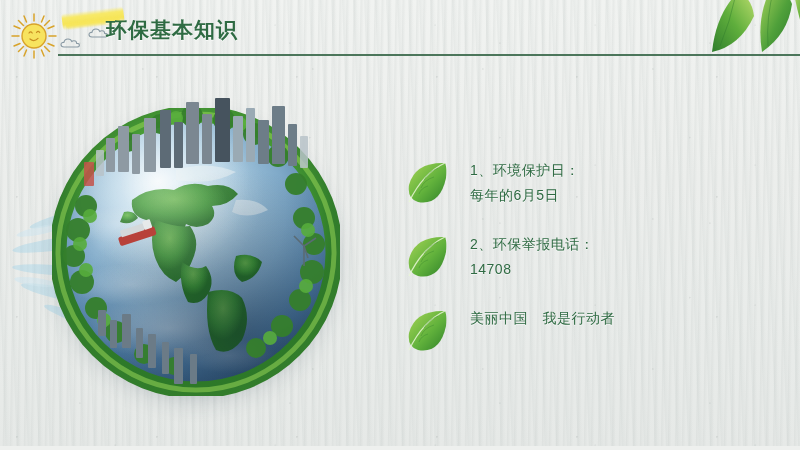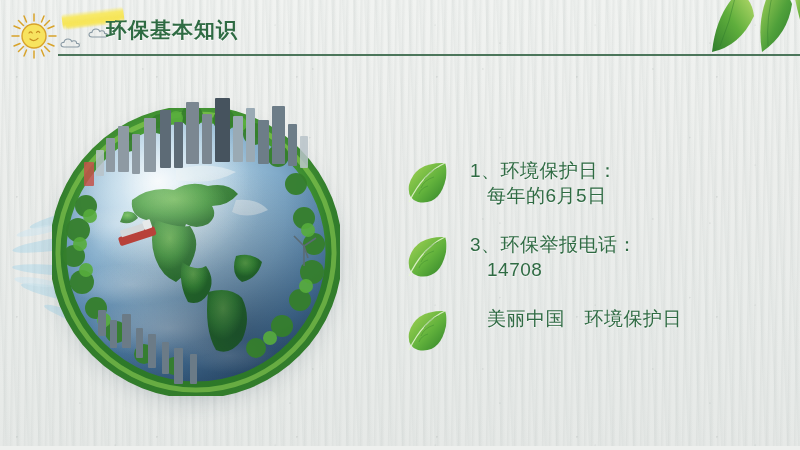--- a/index.html
+++ b/index.html
@@ -80,24 +80,24 @@
                radial-gradient(circle at 66% 80%, rgba(10,25,45,.45) 0%, rgba(10,25,45,0) 58%);
   }
   .ring{position:absolute;left:40px;top:30px;width:288px;height:288px;}
   .city{position:absolute;left:40px;top:18px;width:290px;height:300px;}
 
   
   .bullets{position:absolute;left:404px;top:158px;width:372px;}
   .brow{position:relative;margin-bottom:16px;min-height:58px;}
   .bleaf{position:absolute;left:0;top:2px;width:48px;height:44px;}
   .btext{
-    margin-left:66px;color:#2f6b43;font-size:19px;line-height:25px;
+    margin-left:66px;color:#2f6b43;font-size:14px;line-height:25px;
     letter-spacing:.5px;text-shadow:0 1px 0 rgba(255,255,255,.55);
   }
-  .btext .l2{display:block;margin-left:17px;}
+  .btext .l2{display:block;}
 </style>
 </head>
 <body>
 
 <div id="slide">
   <div class="grain"></div>
 
   <div class="hdr-rule"></div>
   <div class="hl-stroke"></div>
   <div class="hl-stroke2"></div>
@@ -365,36 +365,36 @@
           <path d="M41 3 q-30 -1 -36 22 q-2 14 9 17 q22 4 28 -24 q1 -11 -1 -15z" fill="url(#bl1)"></path>
           <path d="M41 3 q-22 10 -36 39" fill="none" stroke="#e9f6d6" stroke-width="1.3" opacity=".85"></path>
           <g stroke="#2f8129" stroke-width=".7" opacity=".5" fill="none">
             <path d="M34 8 q-10 4 -14 12"></path>
               <path d="M30 17 q-10 3 -13 11"></path>
               <path d="M24 26 q-7 2 -9 8"></path>
           </g>
         </svg>
       </span>
       <div class="btext">
-        <span>3、环保举报电话：</span>
+        <span>2、环保举报电话：</span>
         <span class="l2">14708</span>
       </div>
     </div>
 
     <div class="brow">
       <span class="bleaf">
         <svg viewBox="0 0 48 44" width="48" height="44">
           <path d="M41 3 q-30 -1 -36 22 q-2 14 9 17 q22 4 28 -24 q1 -11 -1 -15z" fill="url(#bl1)"></path>
           <path d="M41 3 q-22 10 -36 39" fill="none" stroke="#e9f6d6" stroke-width="1.3" opacity=".85"></path>
           <g stroke="#2f8129" stroke-width=".7" opacity=".5" fill="none">
             <path d="M34 8 q-10 4 -14 12"></path>
               <path d="M30 17 q-10 3 -13 11"></path>
               <path d="M24 26 q-7 2 -9 8"></path>
           </g>
         </svg>
       </span>
       <div class="btext">
-        <span class="l2">美丽中国　环境保护日</span>
+        <span class="l2">美丽中国　我是行动者</span>
       </div>
     </div>
 
   </div>
 </div>
 
 </body></html>

